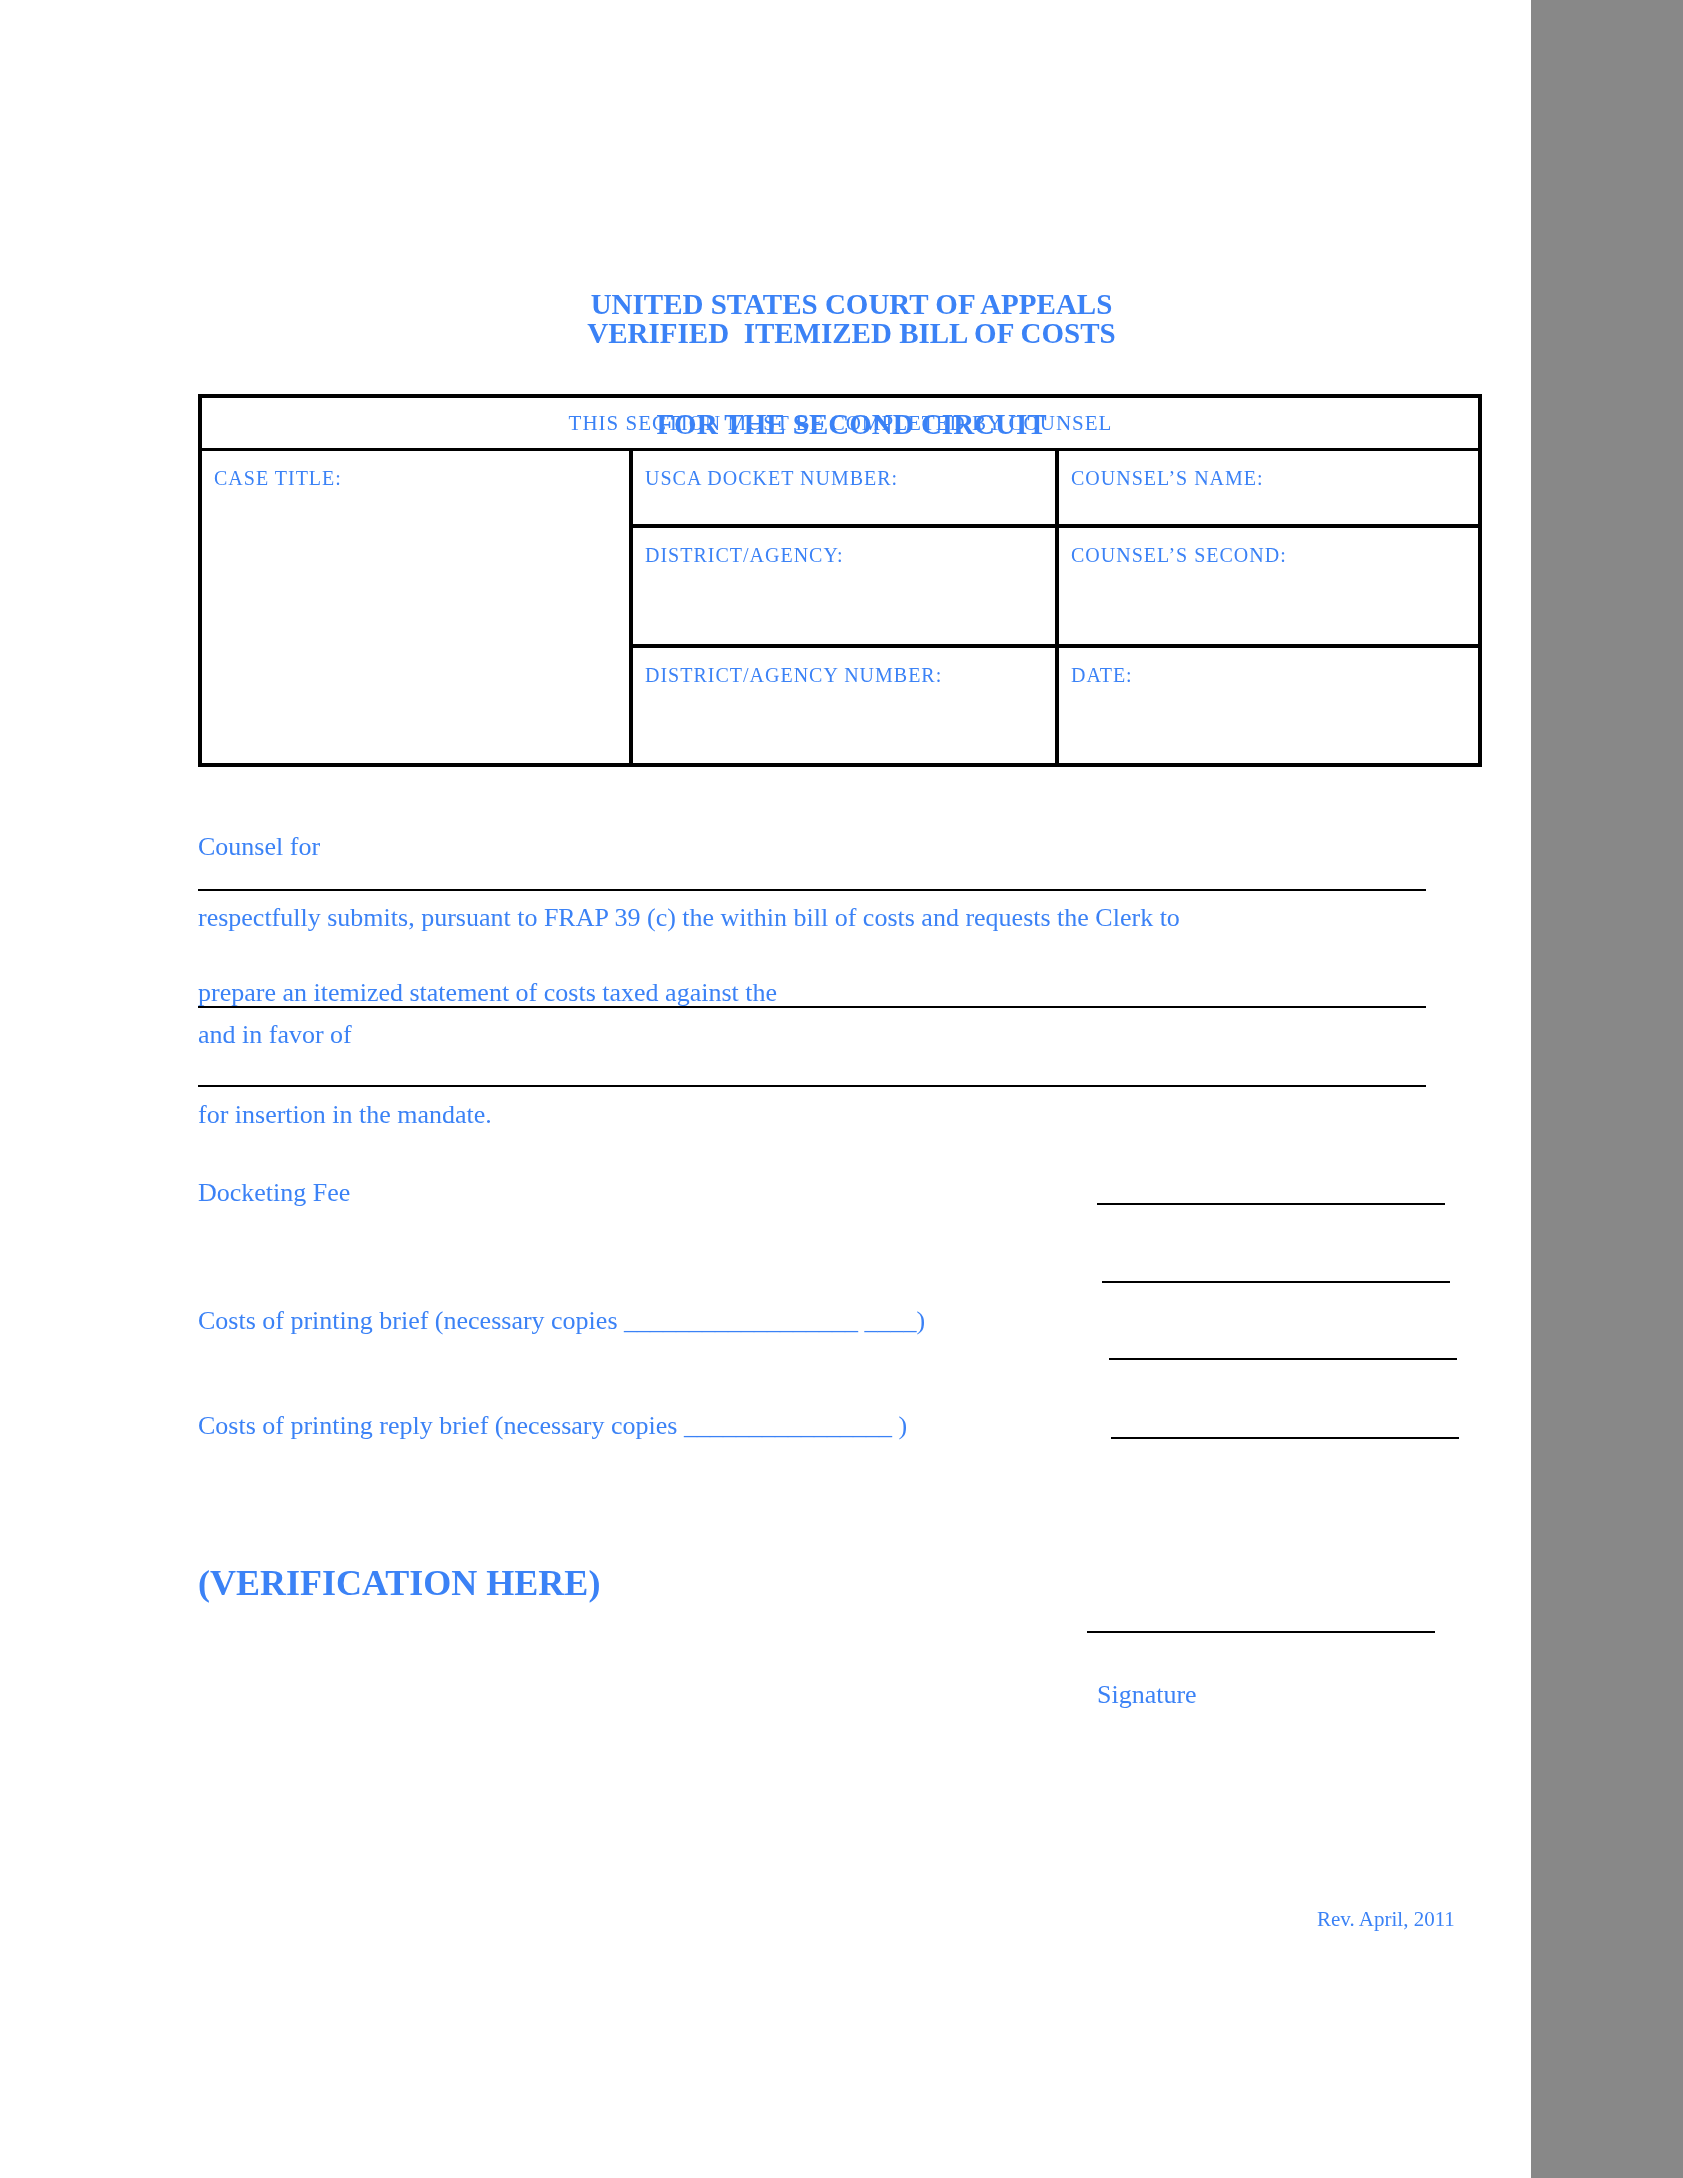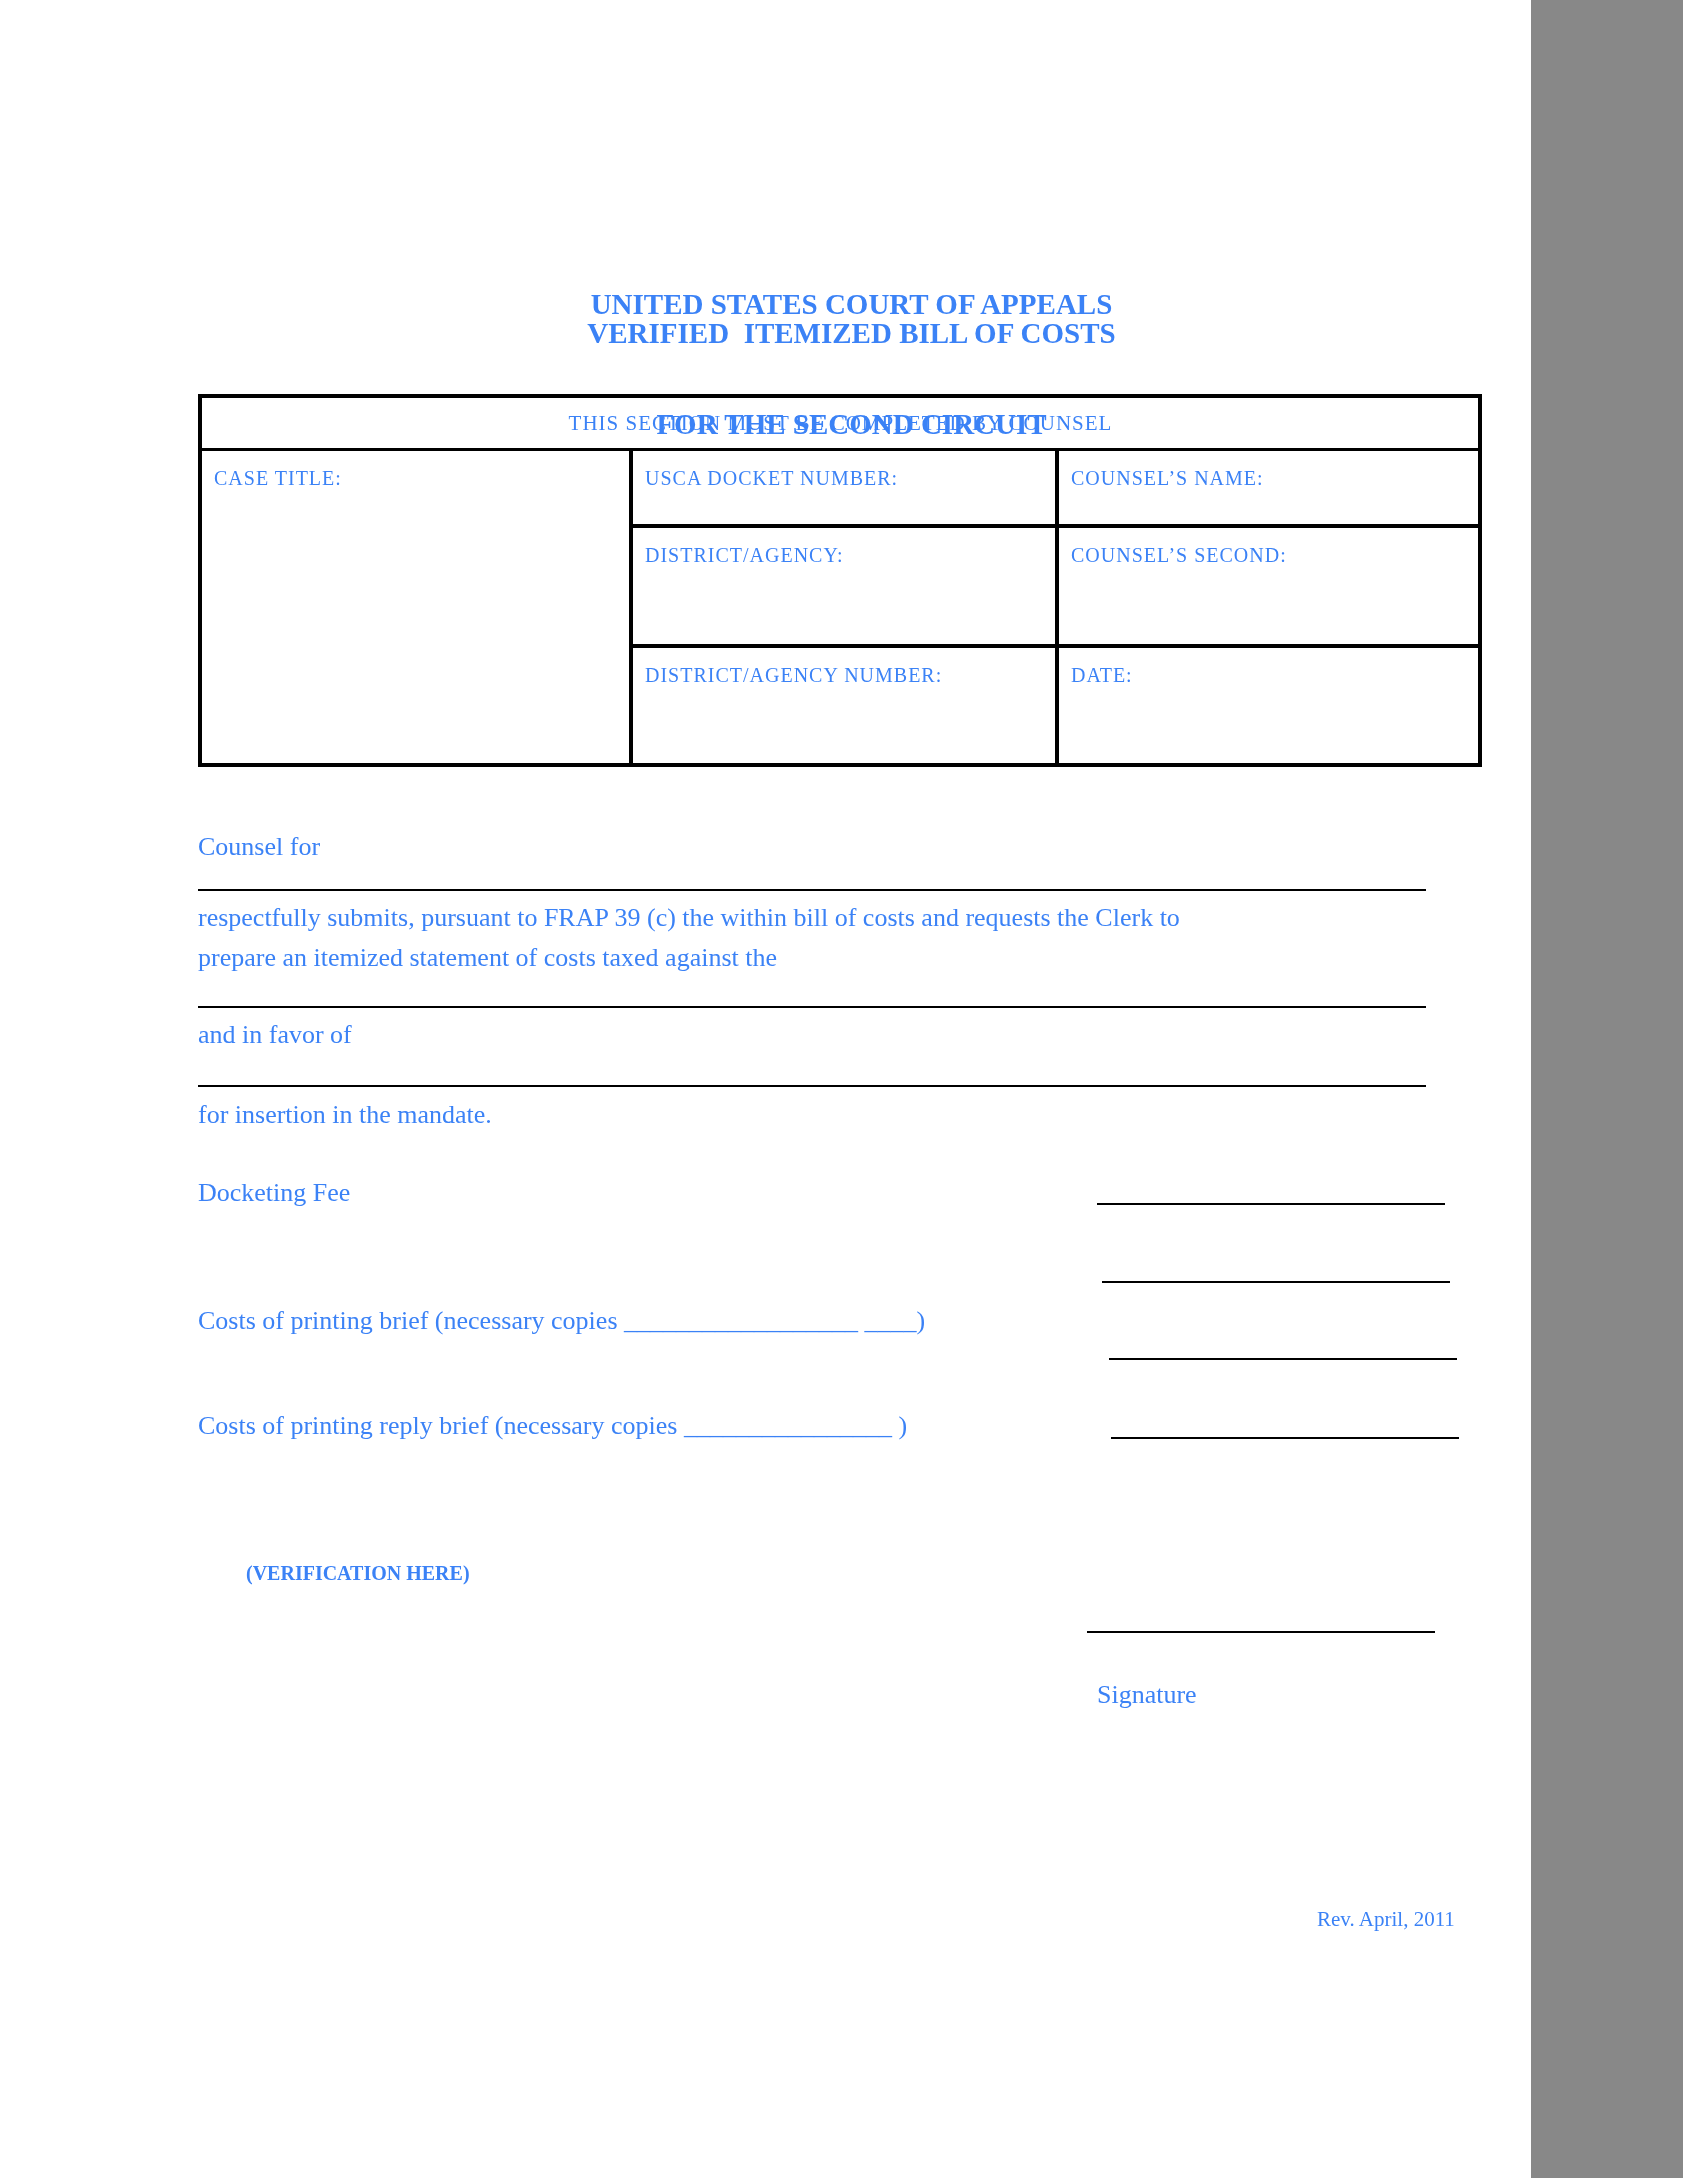--- a/index.html
+++ b/index.html
@@ -55,40 +55,40 @@
   .cell-distnum    { grid-column: 2; grid-row: 4; border-left: 4px solid #000; }
   .cell-date       { grid-column: 3; grid-row: 4; border-left: 4px solid #000; }
 
   
   .bodytext { font-size: 26px; white-space: nowrap; }
   .rule { border-bottom: 2px solid #000; height: 0; }
 
   .counsel-for       { left: 198px; top: 832px; }
   .rule-1            { left: 198px; top: 889px;  width: 1228px; }
   .para-line-1       { left: 198px; top: 903px; }
-  .para-line-2       { left: 198px; top: 943px; }
+  .para-line-2       { left: 198px; top: 978px; }
   .rule-2            { left: 198px; top: 1006px; width: 1228px; }
   .and-in-favor      { left: 198px; top: 1020px; }
   .rule-3            { left: 198px; top: 1085px; width: 1228px; }
   .for-insertion     { left: 198px; top: 1100px; }
 
   
   .fee-label { font-size: 26px; white-space: pre; }
   .fee-docketing     { left: 198px; top: 1178px; }
   .fee-appendix      { left: 198px; top: 1253px; }
   .fee-brief         { left: 198px; top: 1306px; }
   .fee-reply         { left: 198px; top: 1411px; }
   .amount-line { border-bottom: 2px solid #000; height: 0; width: 348px; }
   .amt-1 { left: 1097px; top: 1203px; }
   .amt-2 { left: 1102px; top: 1281px; }
   .amt-3 { left: 1109px; top: 1358px; }
   .amt-4 { left: 1111px; top: 1437px; }
 
   
-  .verification-heading { left: 198px; top: 1562px; font-weight: bold; font-size: 20px; margin-left: 48px; }
+  .verification-heading { left: 198px; top: 1562px; font-weight: bold; font-size: 36px; }
   .signature-line  { left: 1087px; top: 1631px; width: 348px; border-bottom: 2px solid #000; height: 0; }
   .signature-label { left: 1097px; top: 1680px; font-size: 26px; }
 
   
   .revision-note { left: 1317px; top: 1907px; font-size: 21px; }
 </style>
 </head>
 <body>
 
 <div class="page">

